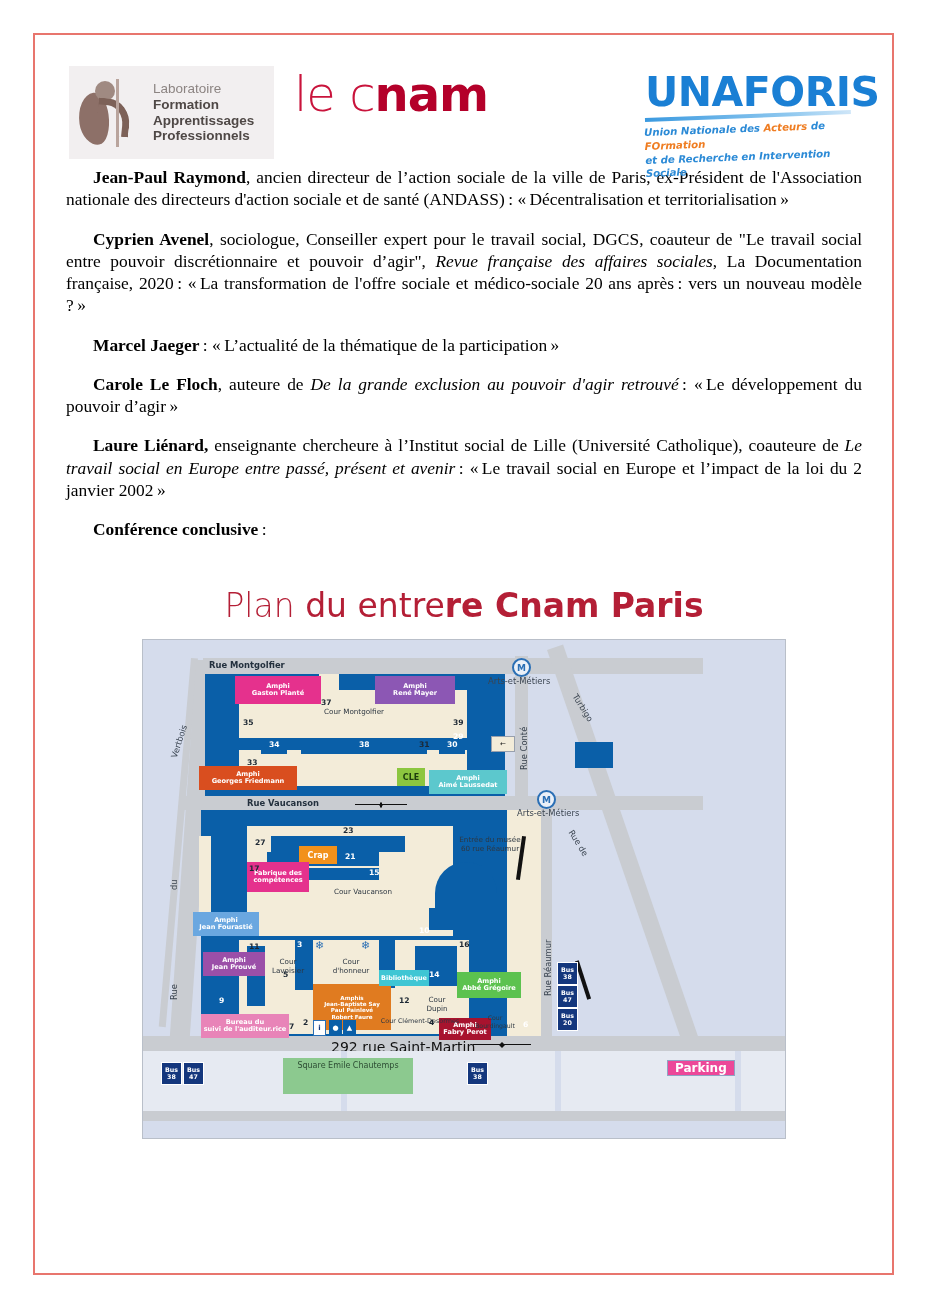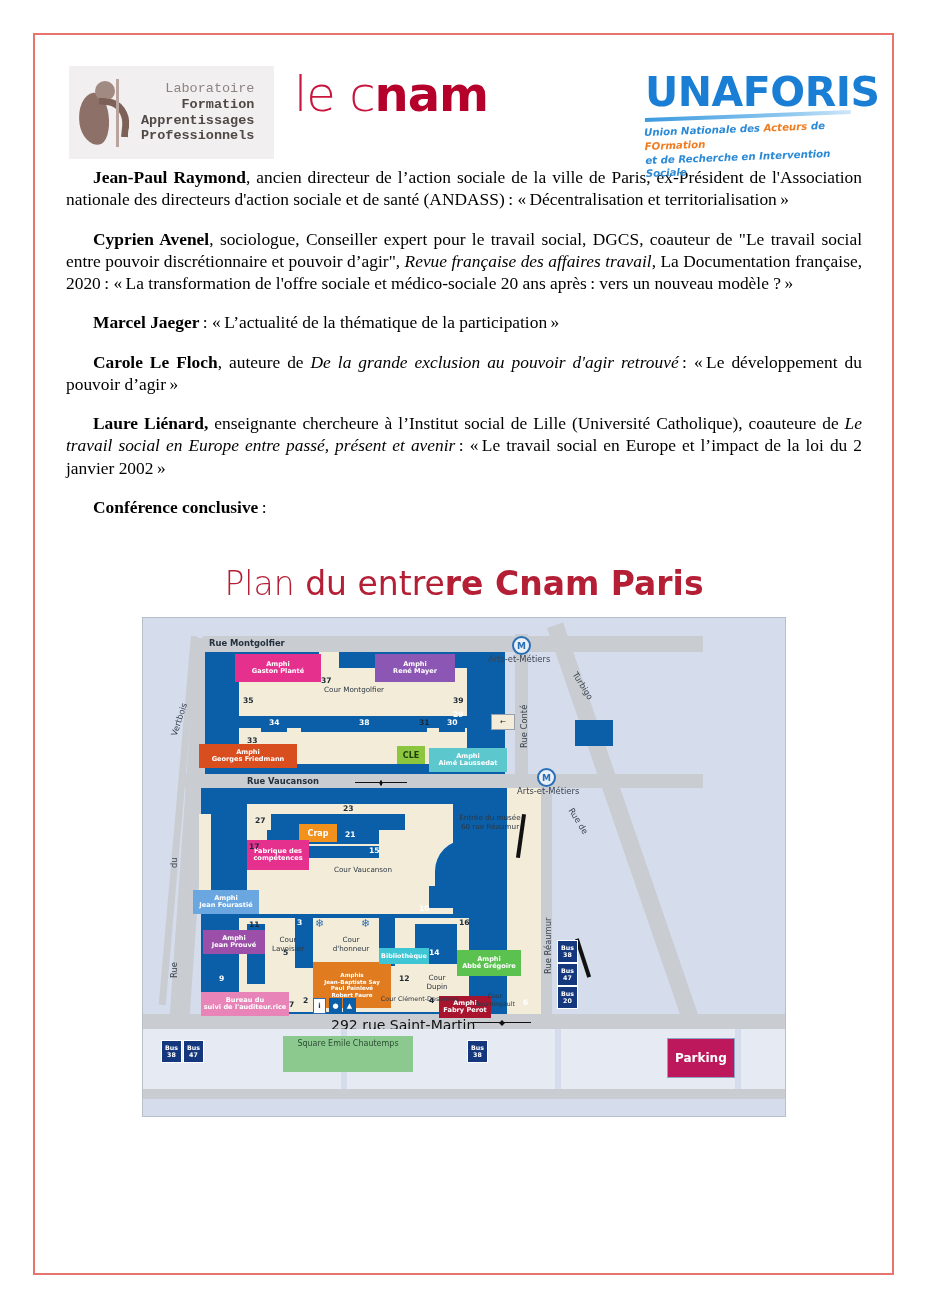--- a/index.html
+++ b/index.html
@@ -82,24 +82,23 @@
   .lfap-mark .swoosh {
     position: absolute;
     left: 22px; top: 22px;
     width: 26px; height: 30px;
     border-top: 7px solid #7d6158;
     border-right: 7px solid #7d6158;
     border-radius: 0 70% 0 0;
     transform: rotate(6deg);
   }
   .lfap-words {
-    margin-left: 12px;
-    font-family: Liberation Mono, monospace;
+    margin-left: 24px;
+    font-family: Liberation Sans, sans-serif;
     line-height: 1.16;
-    text-align: right;
   }
   .lfap-words div {
     font-size: 13.5px;
     color: #5b5452;
   }
   .lfap-words div.light {
     color: #8c8482;
     font-weight: normal;
   }
   .lfap-words div.bold {
@@ -260,25 +259,25 @@
     font-size: 6.3px;
     font-weight: bold;
     line-height: 1.1;
     display: flex;
     flex-direction: column;
     align-items: center;
     justify-content: center;
   }
   .parking {
     position: absolute;
-    background: #be185d;
+    background: #ec4899;
     color: #ffffff;
     font-size: 12px;
     font-weight: bold;
-    padding: 12px 7px;
+    padding: 0 7px;
     border: 1px solid #8fa4c4;
   }
   .greenpark {
     position: absolute;
     background: #8cc98f;
     color: #2d4d34;
     font-size: 8px;
     text-align: center;
   }
   .arrow {
@@ -361,21 +360,21 @@
           <span>et de Recherche en Intervention Sociale</span>
         </div>
       </div>
     </div>
 
     <p class="para">
       <b>Jean-Paul Raymond</b><span>, ancien directeur de l’action sociale de la ville de Paris, ex-Président de l'Association nationale des directeurs d'action sociale et de santé (ANDASS) : « Décentralisation et territorialisation »</span>
     </p>
 
     <p class="para">
-      <b>Cyprien Avenel</b><span>, sociologue, Conseiller expert pour le travail social, DGCS, coauteur de "Le travail social entre pouvoir discrétionnaire et pouvoir d’agir", </span><i>Revue française des affaires travail</i><span>, La Documentation française, 2020 : « La transformation de l'offre sociale et médico-sociale 20 ans après : vers un nouveau modèle ? »</span>
+      <b>Cyprien Avenel</b><span>, sociologue, Conseiller expert pour le travail social, DGCS, coauteur de "Le travail social entre pouvoir discrétionnaire et pouvoir d’agir", </span><i>Revue française des affaires sociales</i><span>, La Documentation française, 2020 : « La transformation de l'offre sociale et médico-sociale 20 ans après : vers un nouveau modèle ? »</span>
     </p>
 
     <p class="para">
       <b>Marcel Jaeger</b><span> : « L’actualité de la thématique de la participation »</span>
     </p>
 
     <p class="para">
       <b>Carole Le Floch</b><span>, auteure de </span><i>De la grande exclusion au pouvoir d'agir retrouvé</i><span> : « Le développement du pouvoir d’agir »</span>
     </p>
 

